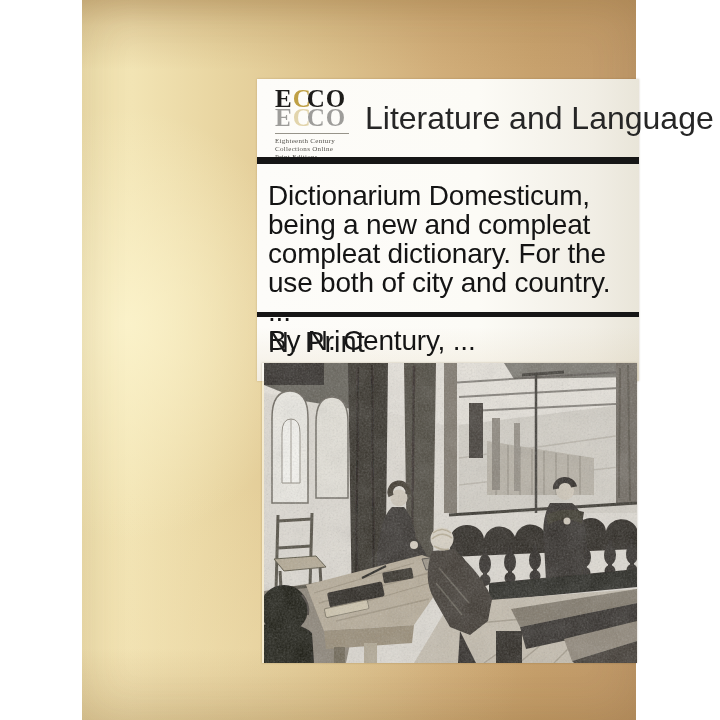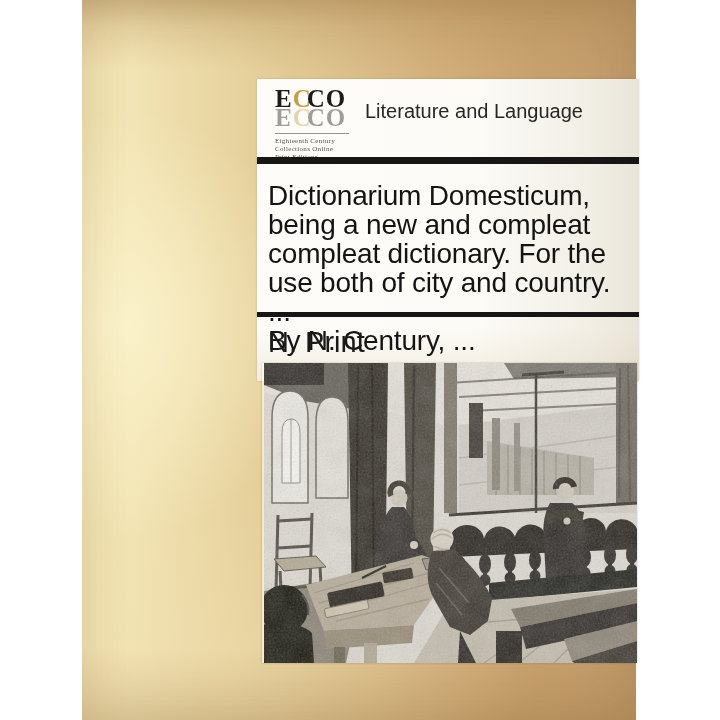--- a/index.html
+++ b/index.html
@@ -28,21 +28,21 @@
   #logo{position:absolute;left:18px;top:7px;width:110px;line-height:1;}
   .ecco{font-family:"Liberation Serif",serif;font-size:25px;font-weight:bold;color:#1d1c1a;
         letter-spacing:1px;white-space:nowrap;}
   .ecco .gold{color:#bfa045;}
   .ecco .c2{margin-left:-5px;}
   .ecco.refl{transform:scaleY(-1);opacity:.42;filter:blur(.3px);margin-top:-6px;}
   #logo-line{width:74px;border-top:1px solid #97948a;margin:3px 0 3px 0;}
   .tagline{font-family:Liberation Serif, serif;font-size:7px;line-height:8px;color:#54524c;
            letter-spacing:.3px;}
   
-  #series-header{position:absolute;left:108px;top:21px;font-size:20px;color:#262626;white-space:nowrap;}
+  #series-header{position:absolute;left:108px;top:21px;font-size:32px;color:#262626;white-space:nowrap;}
   #title{position:absolute;left:11px;top:102px;width:371px;font-size:28px;line-height:29px;
          color:#141414;letter-spacing:-0.2px;}
   #author{position:absolute;left:11px;top:247px;font-size:29px;color:#1a1a1a;}
   
   #engraving{position:absolute;left:180px;top:363px;width:373px;height:300px;
              border-left:2px solid rgba(255,255,250,.55);box-shadow:0 0 2px rgba(80,55,20,.3);}
 </style>
 </head>
 <body>
 

